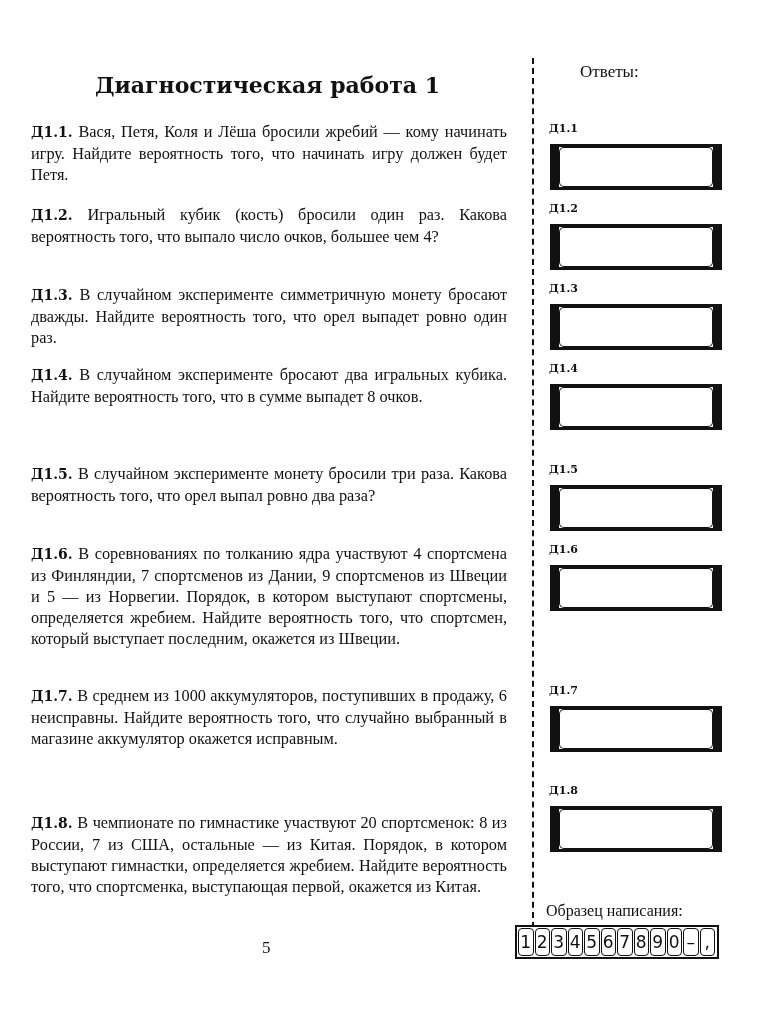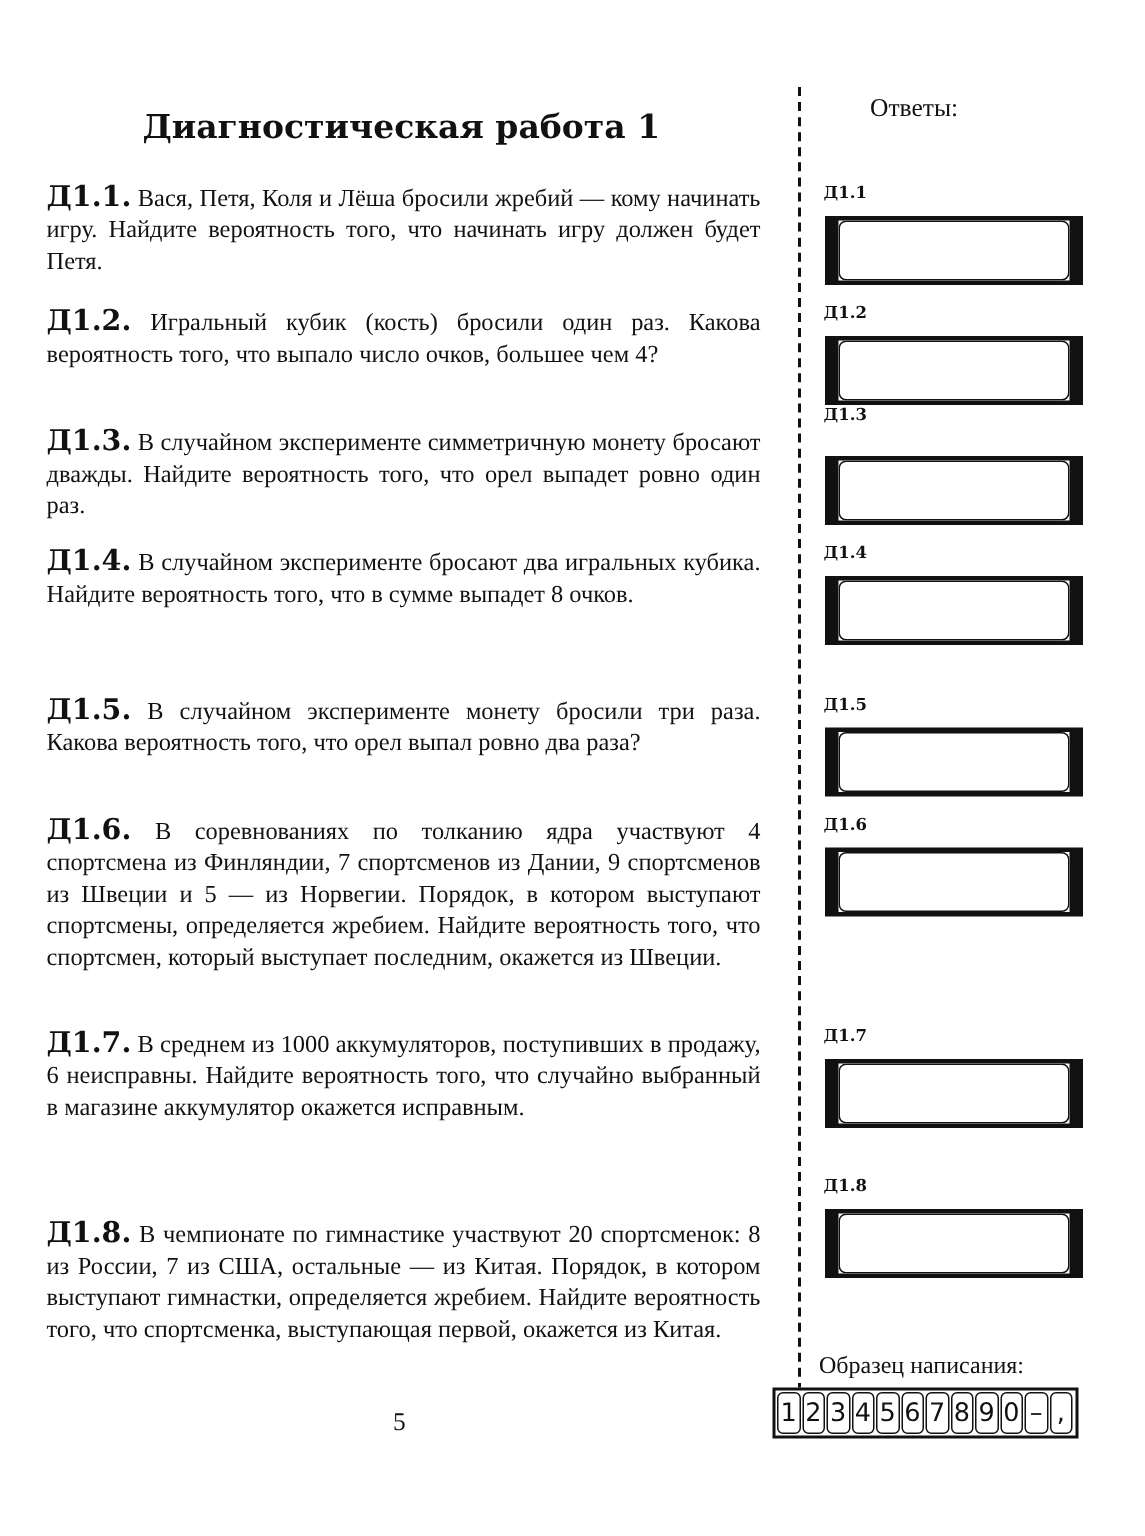--- a/index.html
+++ b/index.html
@@ -9,21 +9,21 @@
   }
   .title {
     position: absolute; left: 0; width: 535px; top: 72px; text-align: center;
     font-family: "DejaVu Serif", serif; font-weight: bold; font-size: 22px;
   }
   .problem {
     position: absolute; left: 31px; width: 476px;
     font-family: "Liberation Serif", serif; font-size: 16.3px; line-height: 21px;
     text-align: justify; hyphens: manual;
   }
-  .problem .num { font-weight: bold; font-family: "DejaVu Serif", serif; font-size: 19px; }
+  .problem .num { font-weight: bold; font-family: "DejaVu Serif", serif; font-size: 14px; }
   .divider {
     position: absolute; left: 532px; top: 58px; height: 880px; width: 0;
     border-left: 2.5px dashed #111;
   }
   .answers-title {
     position: absolute; left: 580px; top: 62px; width: 140px; 
     font-family: "Liberation Serif", serif; font-size: 17px;
   }
   .ans-label {
     position: absolute; left: 549px;
@@ -99,21 +99,21 @@
 <div class="divider"></div>
 
 <div class="answers-title">Ответы:</div>
 
 <div class="ans-label" style="top:122px">Д1.1</div>
 <div class="ans-box" style="top:144px"></div>
 
 <div class="ans-label" style="top:202px">Д1.2</div>
 <div class="ans-box" style="top:224px"></div>
 
-<div class="ans-label" style="top:270px">Д1.3</div>
+<div class="ans-label" style="top:282px">Д1.3</div>
 <div class="ans-box" style="top:304px"></div>
 
 <div class="ans-label" style="top:362px">Д1.4</div>
 <div class="ans-box" style="top:384px"></div>
 
 <div class="ans-label" style="top:463px">Д1.5</div>
 <div class="ans-box" style="top:485px"></div>
 
 <div class="ans-label" style="top:543px">Д1.6</div>
 <div class="ans-box" style="top:565px"></div>

